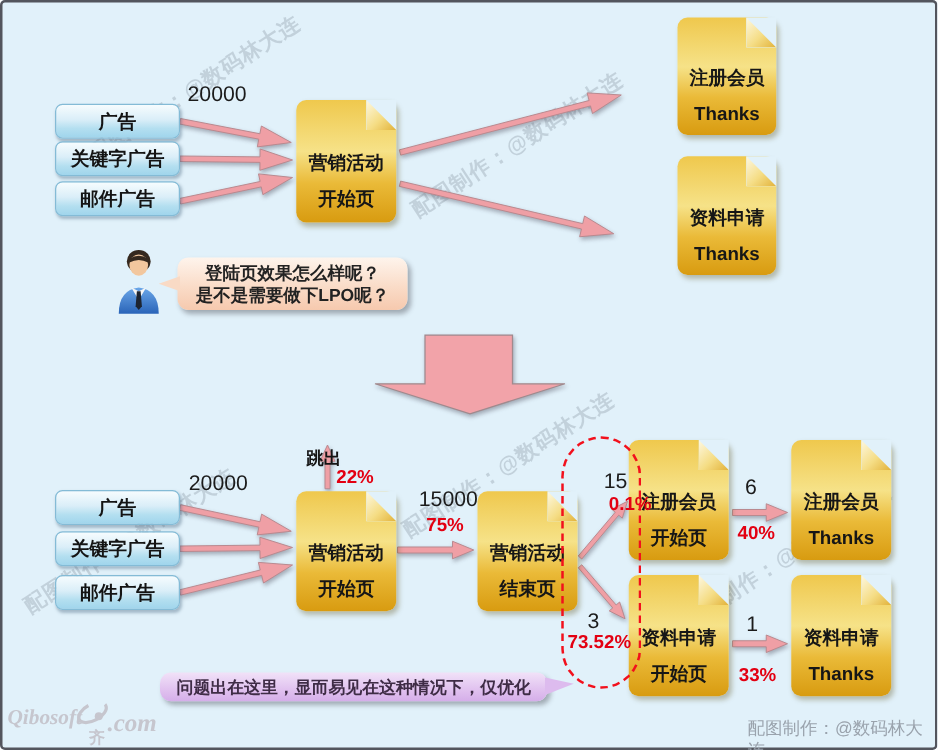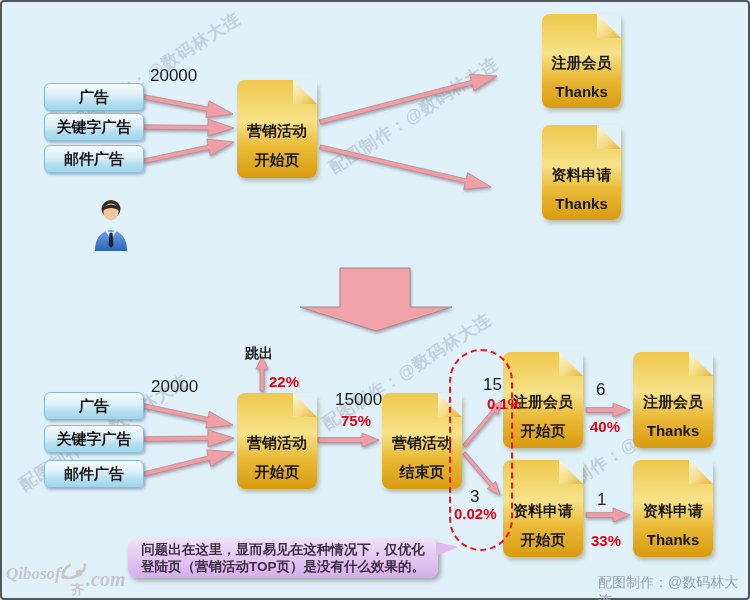--- a/index.html
+++ b/index.html
@@ -167,23 +167,27 @@
       </linearGradient>
     </defs>
     <ellipse cx="19" cy="11" rx="9.5" ry="9" fill="#35291f"></ellipse>
     <ellipse cx="19" cy="14" rx="7.5" ry="8.5" fill="#f2c79e"></ellipse>
     <path d="M11.5 9 Q19 4 26.5 9 L26.5 12 Q19 8 11.5 12 Z" fill="#35291f"></path>
     <path d="M3 53 Q3 34 19 32 Q35 34 35 53 Z" fill="url(#suit)"></path>
     <polygon points="13,32 19,42 25,32 19,35" fill="#f6f6f6"></polygon>
     <polygon points="17.5,35 20.5,35 21.5,47 19,50 16.5,47" fill="#1d2430"></polygon>
   </svg>
 
-
-
-  <div class="small-label" style="left:245px;top:345px;">跳出</div>
+  <div class="bubble-top">
+    <div>登陆页效果怎么样呢？</div>
+    <div>是不是需要做下LPO呢？</div>
+  </div>
+
+
+  <div class="small-label" style="left:245px;top:358px;">跳出</div>
   <div class="pct" style="left:269px;top:373px;">22%</div>
   <div class="num" style="left:151px;top:377px;">20000</div>
 
   <div class="bluebox" style="left:44px;top:392px;">
       <span>广告</span>
     </div>
   <div class="bluebox" style="left:44px;top:425px;">
       <span>关键字广告</span>
     </div>
   <div class="bluebox" style="left:44px;top:460px;">
@@ -207,21 +211,21 @@
       <div class="flap"></div>
     <div class="doc-label">
         <div>营销活动</div>
         <div>结束页</div>
       </div>
   </div>
 
   <div class="num" style="left:483px;top:375px;">15</div>
   <div class="pct" style="left:459px;top:395px;margin-left:28px;">0.1%</div>
   <div class="num" style="left:470px;top:487px;">3</div>
-  <div class="pct" style="left:454px;top:505px;">0.02%</div>
+  <div class="pct" style="left:454px;top:505px;">73.52%</div>
 
   <div class="doc" style="left:503px;top:352px;height:96px;">
     <div class="cut"></div>
       <div class="flap"></div>
     <div class="doc-label">
         <div>注册会员</div>
         <div>开始页</div>
       </div>
   </div>
 
@@ -255,21 +259,20 @@
     <div class="doc-label">
         <div>资料申请</div>
         <div>Thanks</div>
       </div>
   </div>
 
   <div class="capsule"></div>
 
   <div class="note">
     <div>问题出在这里，显而易见在这种情况下，仅优化</div>
-    <div>登陆页（营销活动TOP页）是没有什么效果的。</div>
   </div>
 
   <div class="logo">
     <span class="logo-en">Qibosoft</span>
     <svg class="logo-swoosh" width="28" height="26" viewBox="0 0 28 26">
       <g transform="rotate(-28 14 13)">
         <ellipse cx="14" cy="13" rx="12" ry="6.5" fill="none" stroke="#c6c6ce" stroke-width="2.6" stroke-dasharray="44 14"></ellipse>
       </g>
       <circle cx="19" cy="16" r="3.2" fill="#c6c6ce"></circle>
     </svg>

